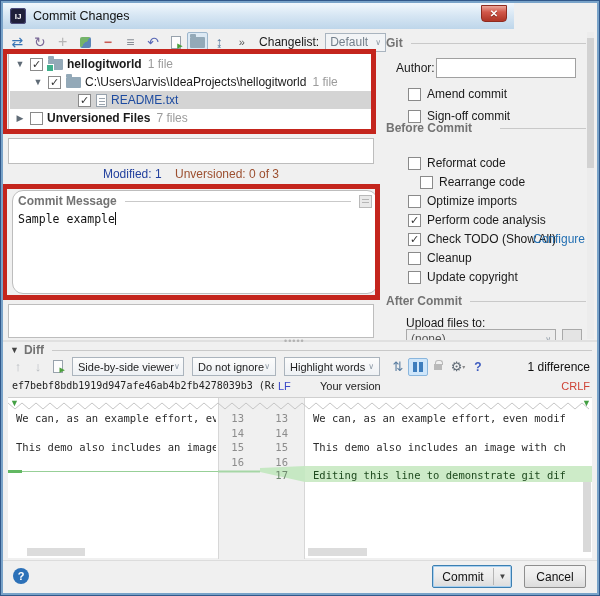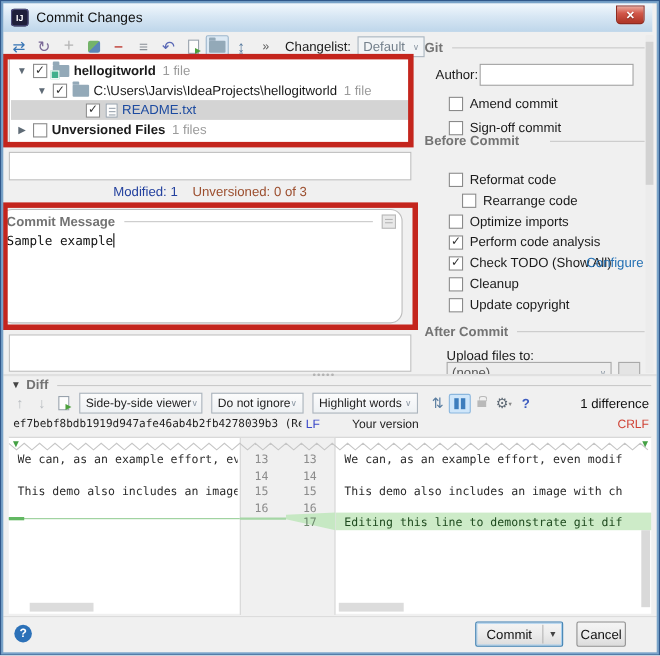--- a/index.html
+++ b/index.html
@@ -2,21 +2,21 @@
 <html><head>
 <meta charset="utf-8">
 <style>
   * { margin:0; padding:0; box-sizing:border-box; }
   html,body { width:600px; height:596px; }
   body { font-family:"Liberation Sans", sans-serif; font-size:12px; color:#1a1a1a; }
   #window { position:relative; width:600px; height:596px; background:#f0f0f0; overflow:hidden; }
   #frame { position:absolute; inset:0; border:3px solid #79a3c9; outline:1px solid #31588a; outline-offset:-1px; pointer-events:none; z-index:50; }
 
   
-  #titlebar { position:absolute; left:3px; top:3px; width:590px; height:26px;
+  #titlebar { position:absolute; left:3px; top:3px; width:511px; height:26px;
     background:linear-gradient(#f2f8fd, #d8e7f4 45%, #bed6ea); display:flex; align-items:center; }
   #app-icon { width:16px; height:16px; margin-left:7px; border-radius:3px; background:#1f1f3a;
     color:#fff; font-size:8px; font-weight:bold; display:flex; align-items:center; justify-content:center;
     box-shadow:inset 0 0 0 1px #4a4a7a; }
   #title { margin-left:7px; font-size:12.5px; color:#111; }
   #close-btn { position:absolute; right:7px; top:2px; width:26px; height:17px; border:1px solid #8f2b20;
     border-radius:0 0 4px 4px; background:linear-gradient(#eba89b, #d2584a 40%, #b33a2b 90%);
     color:#fff; font-size:10px; font-weight:bold; display:flex; align-items:center; justify-content:center;
     text-shadow:0 1px 1px #7a2117; }
 
@@ -26,21 +26,21 @@
   .tbi.boxed { border:1px solid #9db6cc; background:#dce9f4; border-radius:2px; width:22px; height:20px; }
   #changelist-label { margin-left:6px; color:#1a1a1a; }
   #changelist-combo { margin-left:6px; width:64px; height:19px; border:1px solid #a9b4bf; background:#f2f4f6;
     color:#74808c; display:flex; align-items:center; padding:0 4px; justify-content:space-between; font-size:12px; }
   .combo-arrow { color:#8d99a5; font-size:8px; }
 
   
   .panel { position:absolute; background:#fff; border:1px solid #bdbdbd; }
   #tree-panel   { left:8px;  top:52px;  width:366px; height:80px; border-color:#c3c3c3; }
   #empty-box-1  { left:8px;  top:138px; width:366px; height:26px; }
-  #msg-panel    { left:0;  top:190px; width:366px; height:104px;border-radius:11px; }
+  #msg-panel    { left:12px;  top:190px; width:366px; height:104px;border-radius:11px; }
   #empty-box-2  { left:8px;  top:304px; width:366px; height:34px; }
 
   .redbox { position:absolute; border:5px solid #c4251d; z-index:40; pointer-events:none; }
   #redbox-tree { left:2px; top:49px; width:374px; height:85px; }
   #redbox-msg  { left:2px; top:184px; width:378px; height:116px; }
 
   
   .trow { position:absolute; left:1px; height:18px; display:flex; align-items:center; font-size:12px; white-space:nowrap; }
   .trow .chev { width:12px; font-size:9px; color:#5f6b76; text-align:center; }
   .cb { width:13px; height:13px; background:#fff; border:1px solid #8a8a8a; margin:0 4px 0 4px;
@@ -136,21 +136,21 @@
   #footer { position:absolute; left:3px; top:560px; width:594px; height:33px; background:#f0f0f0; border-top:1px solid #dcdcdc; }
   #help-btn { position:absolute; left:10px; top:7px; width:16px; height:16px; border-radius:50%; background:#2c71b8;
     color:#fff; font-size:11px; font-weight:bold; display:flex; align-items:center; justify-content:center; }
   .btn { position:absolute; top:4px; height:23px; border:1px solid #8e8e8e; border-radius:2px;
     background:linear-gradient(#f4f4f4,#ececec 50%,#dcdcdc); font-size:12px; color:#111;
     display:flex; align-items:center; justify-content:center; }
   #commit-btn { left:429px; width:80px; border:1px solid #3c7fb1; box-shadow:inset 0 0 0 1px #a8d0f0; padding:0; }
   #commit-btn .lbl { flex:1; text-align:center; }
   #commit-btn .sep { width:1px; height:17px; background:#b5b5b5; }
   #commit-btn .arr { width:17px; text-align:center; font-size:8px; color:#444; }
-  #cancel-btn { left:521px; width:45px; }
+  #cancel-btn { left:521px; width:62px; }
 </style>
 </head>
 <body>
 
 <div id="window">
 
   <div id="titlebar">
     <div id="app-icon">IJ</div>
     <div id="title">Commit Changes</div>
     <div id="close-btn">✕</div>
@@ -208,21 +208,21 @@
         </span>
       <span class="fileicon"></span>
       <span class="fname-modified">README.txt</span>
     </div>
     <div class="trow" style="top:56px; padding-left:4px;">
       <span class="chev">▶</span>
       <span class="cb">
           <span></span>
         </span>
       <span class="tname">Unversioned Files</span>
-      <span class="tcount">1 files</span>
+      <span class="tcount">7 files</span>
     </div>
   </div>
   <div id="redbox-tree" class="redbox"></div>
   <div id="empty-box-1" class="panel"></div>
 
   <div id="status-wrap">
     <span id="status-modified">Modified: 1</span>
     <span id="status-unversioned">Unversioned: 0 of 3</span>
   </div>
 

